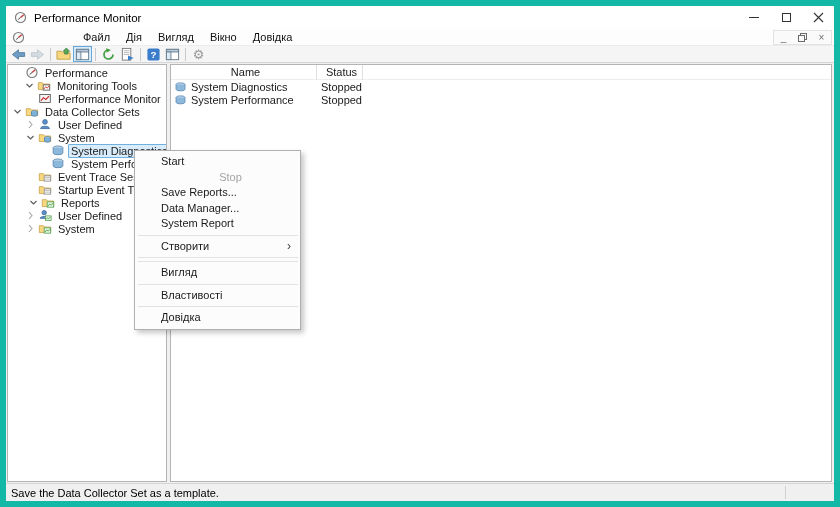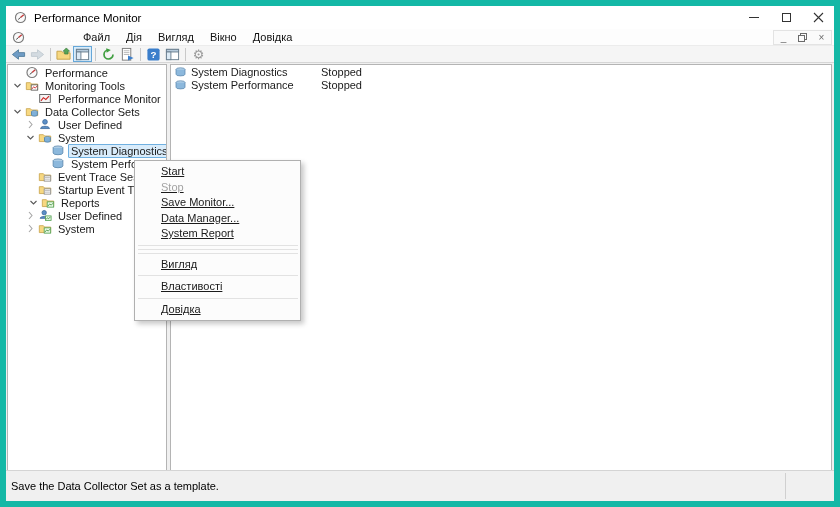--- a/index.html
+++ b/index.html
@@ -41,28 +41,28 @@
   .tree-label.selected { background:#d9ecfb; border-color:#70b0e0; border-radius:1px; }
 
   .list-header { display:flex; height:15px; border-bottom:1px solid #ededed; align-items:center; }
   .col-head { height:15px; line-height:15px; padding-left:4px; border-right:1px solid #e0e0e0; color:#1a1a1a; }
   .list-row { display:flex; height:13px; align-items:center; }
   .cell-name { display:flex; align-items:center; padding-left:2px; overflow:hidden; white-space:nowrap; }
   .cell-ico { width:15px; height:13px; display:inline-flex; align-items:center; justify-content:center; margin-right:3px; flex:none; }
   .cell-status { padding-left:4px; white-space:nowrap; }
 
   
-  .context-menu { position:absolute; left:128px; top:154px; width:167px; background:#fcfcfc; border:1px solid #b0b0b0; box-shadow:3px 3px 5px rgba(0,0,0,0.22); padding:3px 0; z-index:20;text-decoration:underline; }
+  .context-menu { position:absolute; left:128px; top:144px; width:167px; background:#fcfcfc; border:1px solid #b0b0b0; box-shadow:3px 3px 5px rgba(0,0,0,0.22); padding:3px 0; z-index:20; }
   .cm-item { position:relative; height:15.5px; line-height:15.5px; padding-left:26px; color:#1a1a1a; white-space:nowrap; }
-  .cm-item.disabled { color:#a3a3a3; }
+  .cm-item.disabled { color:#a3a3a3;text-align:center; }
   .cm-sep { height:1px; background:#e2e2e2; margin:3px 2px 3px 3px; }
   .cm-sub { position:absolute; right:9px; top:0; font-size:12px; color:#444; }
 
   
-  .statusbar { position:absolute; bottom:0; left:0; right:0; height:31px; background:#f0f0f0; border-top:1px solid #d4d4d4; display:flex; align-items:center; }
+  .statusbar { position:absolute; bottom:0; left:0; right:0; height:18px; background:#f0f0f0; border-top:1px solid #d4d4d4; display:flex; align-items:center; }
   .status-text { padding-left:5px; color:#000; }
   .status-div { position:absolute; left:779px; top:2px; bottom:2px; width:1px; background:#d0d0d0; }
 
   svg { display:block; }
 </style>
 </head>
 <body>
 
 <div class="window">
 
@@ -202,21 +202,21 @@
           <span class="tree-chev"></span>
           <span class="tree-ico">
             <svg width="14" height="13" viewBox="0 0 16 16">
               <circle cx="8" cy="8" r="6.2" fill="#fafafa" stroke="#7a7a7a" stroke-width="1.4"></circle>
               <line x1="8" y1="8" x2="12" y2="4.5" stroke="#c23b3b" stroke-width="1.6"></line>
               <line x1="8" y1="8" x2="5.2" y2="10.4" stroke="#444" stroke-width="1.2"></line>
             </svg>
           </span>
           <span class="tree-label">Performance</span>
         </div>
-        <div class="tree-row" style="padding-left: 3px;">
+        <div class="tree-row" style="padding-left: 15px;">
           <span class="tree-chev">
             <svg width="9" height="9" viewBox="0 0 9 9">
               <path d="M1.5,3 L4.5,6 L7.5,3" stroke="#595959" stroke-width="1.1" fill="none"></path>
             </svg>
           </span>
           <span class="tree-ico">
             <svg width="14" height="13" viewBox="0 0 16 16">
               <path d="M1,4.5 L6,4.5 L7.5,6.2 L15,6.2 L15,13 L1,13 Z" fill="#f7d881" stroke="#c8a24a" stroke-width="1"></path>
               <rect x="7" y="7.2" width="8" height="6.5" fill="#fff" stroke="#555"></rect>
               <polyline points="8,12.3 10,9.5 12,11.3 14.2,8.5" stroke="#cc2222" fill="none"></polyline>
@@ -363,20 +363,24 @@
             <svg width="14" height="13" viewBox="0 0 16 16">
               <path d="M1,4.5 L6,4.5 L7.5,6.2 L15,6.2 L15,13 L1,13 Z" fill="#f7d881" stroke="#c8a24a" stroke-width="1"></path>
               <rect x="7" y="7.2" width="8" height="6.5" fill="#eafbe7" stroke="#4f9e4f"></rect>
               <polyline points="8,12.3 10,9.8 12,11.2 14.2,8.8" stroke="#3d8e3d" fill="none"></polyline>
             </svg>
           </span>
           <span class="tree-label">System</span>
         </div>
       </div>
     <div class="list-panel" id="list-panel">
+      <div class="list-header" id="list-header">
+          <div class="col-head" style="width: 146px;">Name</div>
+          <div class="col-head" style="width: 46px;">Status</div>
+        </div>
       <div id="list-rows">
           <div class="list-row">
             <div class="cell-name" style="width: 146px;">
               <span class="cell-ico">
                 <svg width="13" height="12" viewBox="0 0 16 16">
                   <ellipse cx="8" cy="4.6" rx="6" ry="2.2" fill="#b8d4ea" stroke="#5b87ad"></ellipse>
                   <path d="M2,4.6 L2,11 A6,2.2 0 0 0 14,11 L14,4.6" fill="#8cb8dc" stroke="#5b87ad"></path>
                 </svg>
               </span>
               <span>System Diagnostics</span>
@@ -395,24 +399,25 @@
             </div>
             <div class="cell-status">Stopped</div>
           </div>
         </div>
     </div>
   </div>
 
   <div class="context-menu" id="context-menu">
       <div class="cm-item">Start</div>
       <div class="cm-item disabled">Stop</div>
-      <div class="cm-item">Save Monitor...</div>
+      <div class="cm-item">Save Reports...</div>
       <div class="cm-item">Data Manager...</div>
       <div class="cm-item">System Report</div>
       <div class="cm-sep"></div>
+      <div class="cm-item">Створити<span class="cm-sub">›</span></div>
       <div class="cm-sep"></div>
       <div class="cm-sep"></div>
       <div class="cm-item">Вигляд</div>
       <div class="cm-sep"></div>
       <div class="cm-item">Властивості</div>
       <div class="cm-sep"></div>
       <div class="cm-item">Довідка</div>
     </div>
 
   <div class="statusbar">

